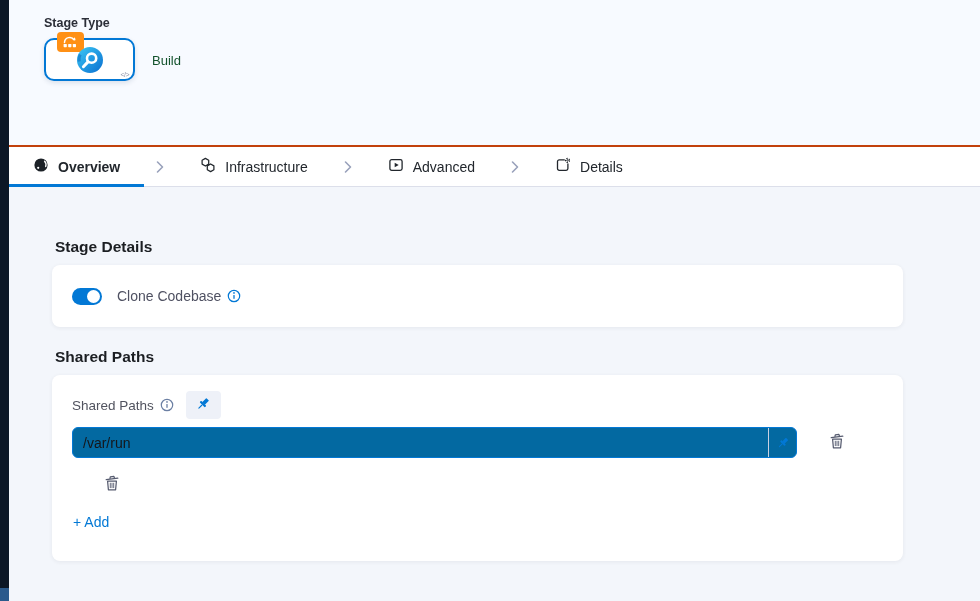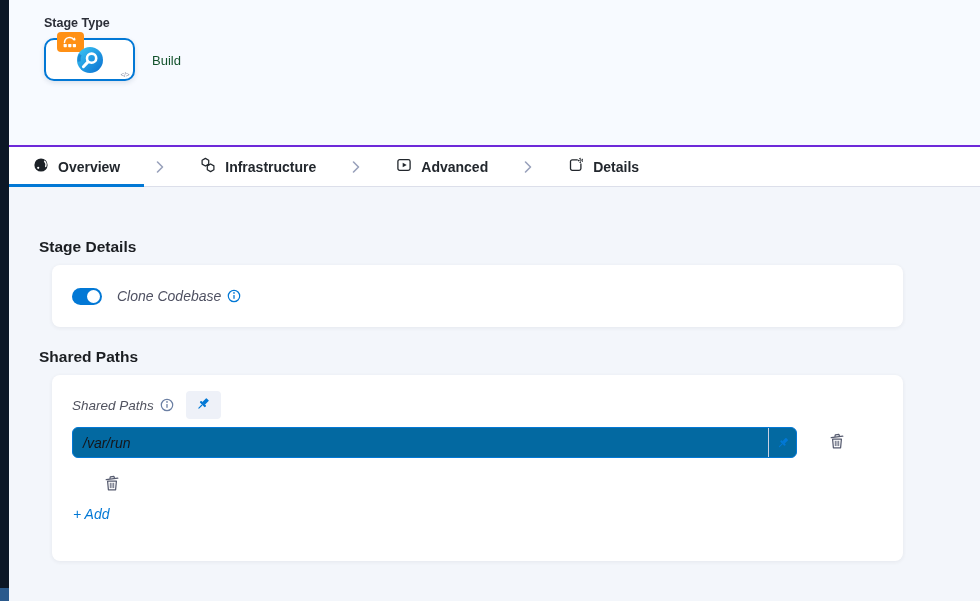--- a/index.html
+++ b/index.html
@@ -6,46 +6,46 @@
   html,body { width:980px; height:601px; overflow:hidden;
     font-family:"Liberation Sans", sans-serif; background:#f3f6fb; }
   .root { position:relative; width:980px; height:601px; }
 
   
   .left-strip { position:absolute; left:0; top:0; width:9px; height:601px; background:#0c1726; }
   .left-strip .strip-accent { position:absolute; left:0; bottom:0; width:9px; height:13px; background:#2b5a8c; }
 
   
   .header { position:absolute; left:9px; top:0; right:0; height:147px;
-    background:#f7faff; border-bottom:2px solid #6d28d9;text-decoration:underline; }
+    background:#f7faff; border-bottom:2px solid #c2410c;text-decoration:underline; }
   .stage-type-label { position:absolute; left:35px; top:16px; font-size:12.5px; font-weight:700; color:#2b2e38; }
   .stage-card { position:absolute; left:35px; top:38px; width:91px; height:43px; background:#fff;
     border:2px solid #0278d5; border-radius:10px; box-shadow:0 2px 5px rgba(20,40,80,.12); }
   .stage-badge { position:absolute; left:11px; top:-8px; width:27px; height:20px; background:#ff9015;
     border-radius:4px; display:flex; align-items:center; justify-content:center; }
   .ci-icon-wrap { position:absolute; left:0; right:0; top:0; bottom:0; display:flex; align-items:center; justify-content:center; }
   .code-glyph { position:absolute; right:4px; bottom:1px; font-size:7px; color:#8e93a8; letter-spacing:-0.5px; }
   .build-label { position:absolute; left:143px; top:53px; font-size:13px; color:#14532d; font-weight:400; }
 
   
   .tabbar { position:absolute; left:9px; top:147px; right:0; height:40px; background:#fff;
     border-bottom:1px solid #dcdfea; display:flex; align-items:center; padding-left:24px; }
   .tab { display:flex; align-items:center; gap:9px; cursor:pointer; }
-  .tab .tab-label { font-size:14px; color:#22272d; font-weight:700; }
+  .tab .tab-label { font-size:14px; color:#22272d; font-weight:400; }
   .tab.active .tab-label { font-weight:600; }
   .tab-sep { margin:0 34px; display:flex; align-items:center; }
   .tab-underline { position:absolute; left:0; bottom:-1px; width:135px; height:3px; background:#0278d5; }
 
   
   .content { position:absolute; left:9px; top:187px; right:0; bottom:0; background:#f3f6fb; }
-  .section-title { margin:0 0 9px 30px; font-size:15.5px; font-weight:700; color:#1b1e22; }
+  .section-title { margin:0 0 9px 46px; font-size:15.5px; font-weight:700; color:#1b1e22; }
   .title-stage-details { padding-top:51px; }
   .title-shared-paths { padding-top:21px; }
   .card { margin-left:43px; width:851px; background:#fff; border-radius:8px;
-    box-shadow:0 1px 4px rgba(40,41,61,.07);font-style:italic; }
+    box-shadow:0 1px 4px rgba(40,41,61,.07); }
   .card-stage-details { height:62px; display:flex; align-items:center; padding-left:20px; }
   .card-shared-paths { height:186px; padding:16px 20px 0 20px; }
 
   
   .toggle { width:30px; height:17px; border-radius:9px; background:#0278d5; position:relative; cursor:pointer; flex:0 0 auto; }
   .toggle .knob { position:absolute; right:2px; top:2px; width:13px; height:13px; border-radius:50%; background:#fff; }
   .clone-label { margin-left:15px; font-size:14px; color:#4f5162; }
   .info-icon { margin-left:6px; display:inline-flex; vertical-align:-2px; }
 
   
@@ -54,21 +54,21 @@
   .pin-btn { margin-left:12px; width:35px; height:28px; background:#eef1f8; border:none; border-radius:4px;
     display:flex; align-items:center; justify-content:center; cursor:pointer; }
   .path-row { display:flex; align-items:center; margin-top:8px; }
   .path-row + .path-row { margin-top:16px; }
   .path-input { width:725px; height:31px; background:#0369a1; border:1.5px solid #0278d5; border-radius:6px;
     display:flex; align-items:stretch; overflow:hidden; cursor:text; }
   .path-text { flex:1; display:flex; align-items:center; padding-left:10px; font-size:14px; color:#15161a; white-space:nowrap; }
   .path-text .selected { background:#b1d3fa; }
   .pin-suffix { width:28px; border-left:1px solid #c9d1e3; display:flex; align-items:center; justify-content:center; cursor:pointer; }
   .trash-btn { margin-left:31px; background:none; border:none; cursor:pointer; display:flex; align-items:center; padding:0; }
-  .add-link { display:inline-block; margin:10px 0 0 1px; font-size:14px; font-weight:500; color:#0278d5; cursor:pointer; }
+  .add-link { display:inline-block; margin:18px 0 0 1px; font-size:14px; font-weight:500; color:#0278d5; cursor:pointer; }
 </style>
 </head>
 <body>
 
 <div class="root">
 
   <div class="left-strip">
     <div class="strip-accent"></div>
   </div>
 

